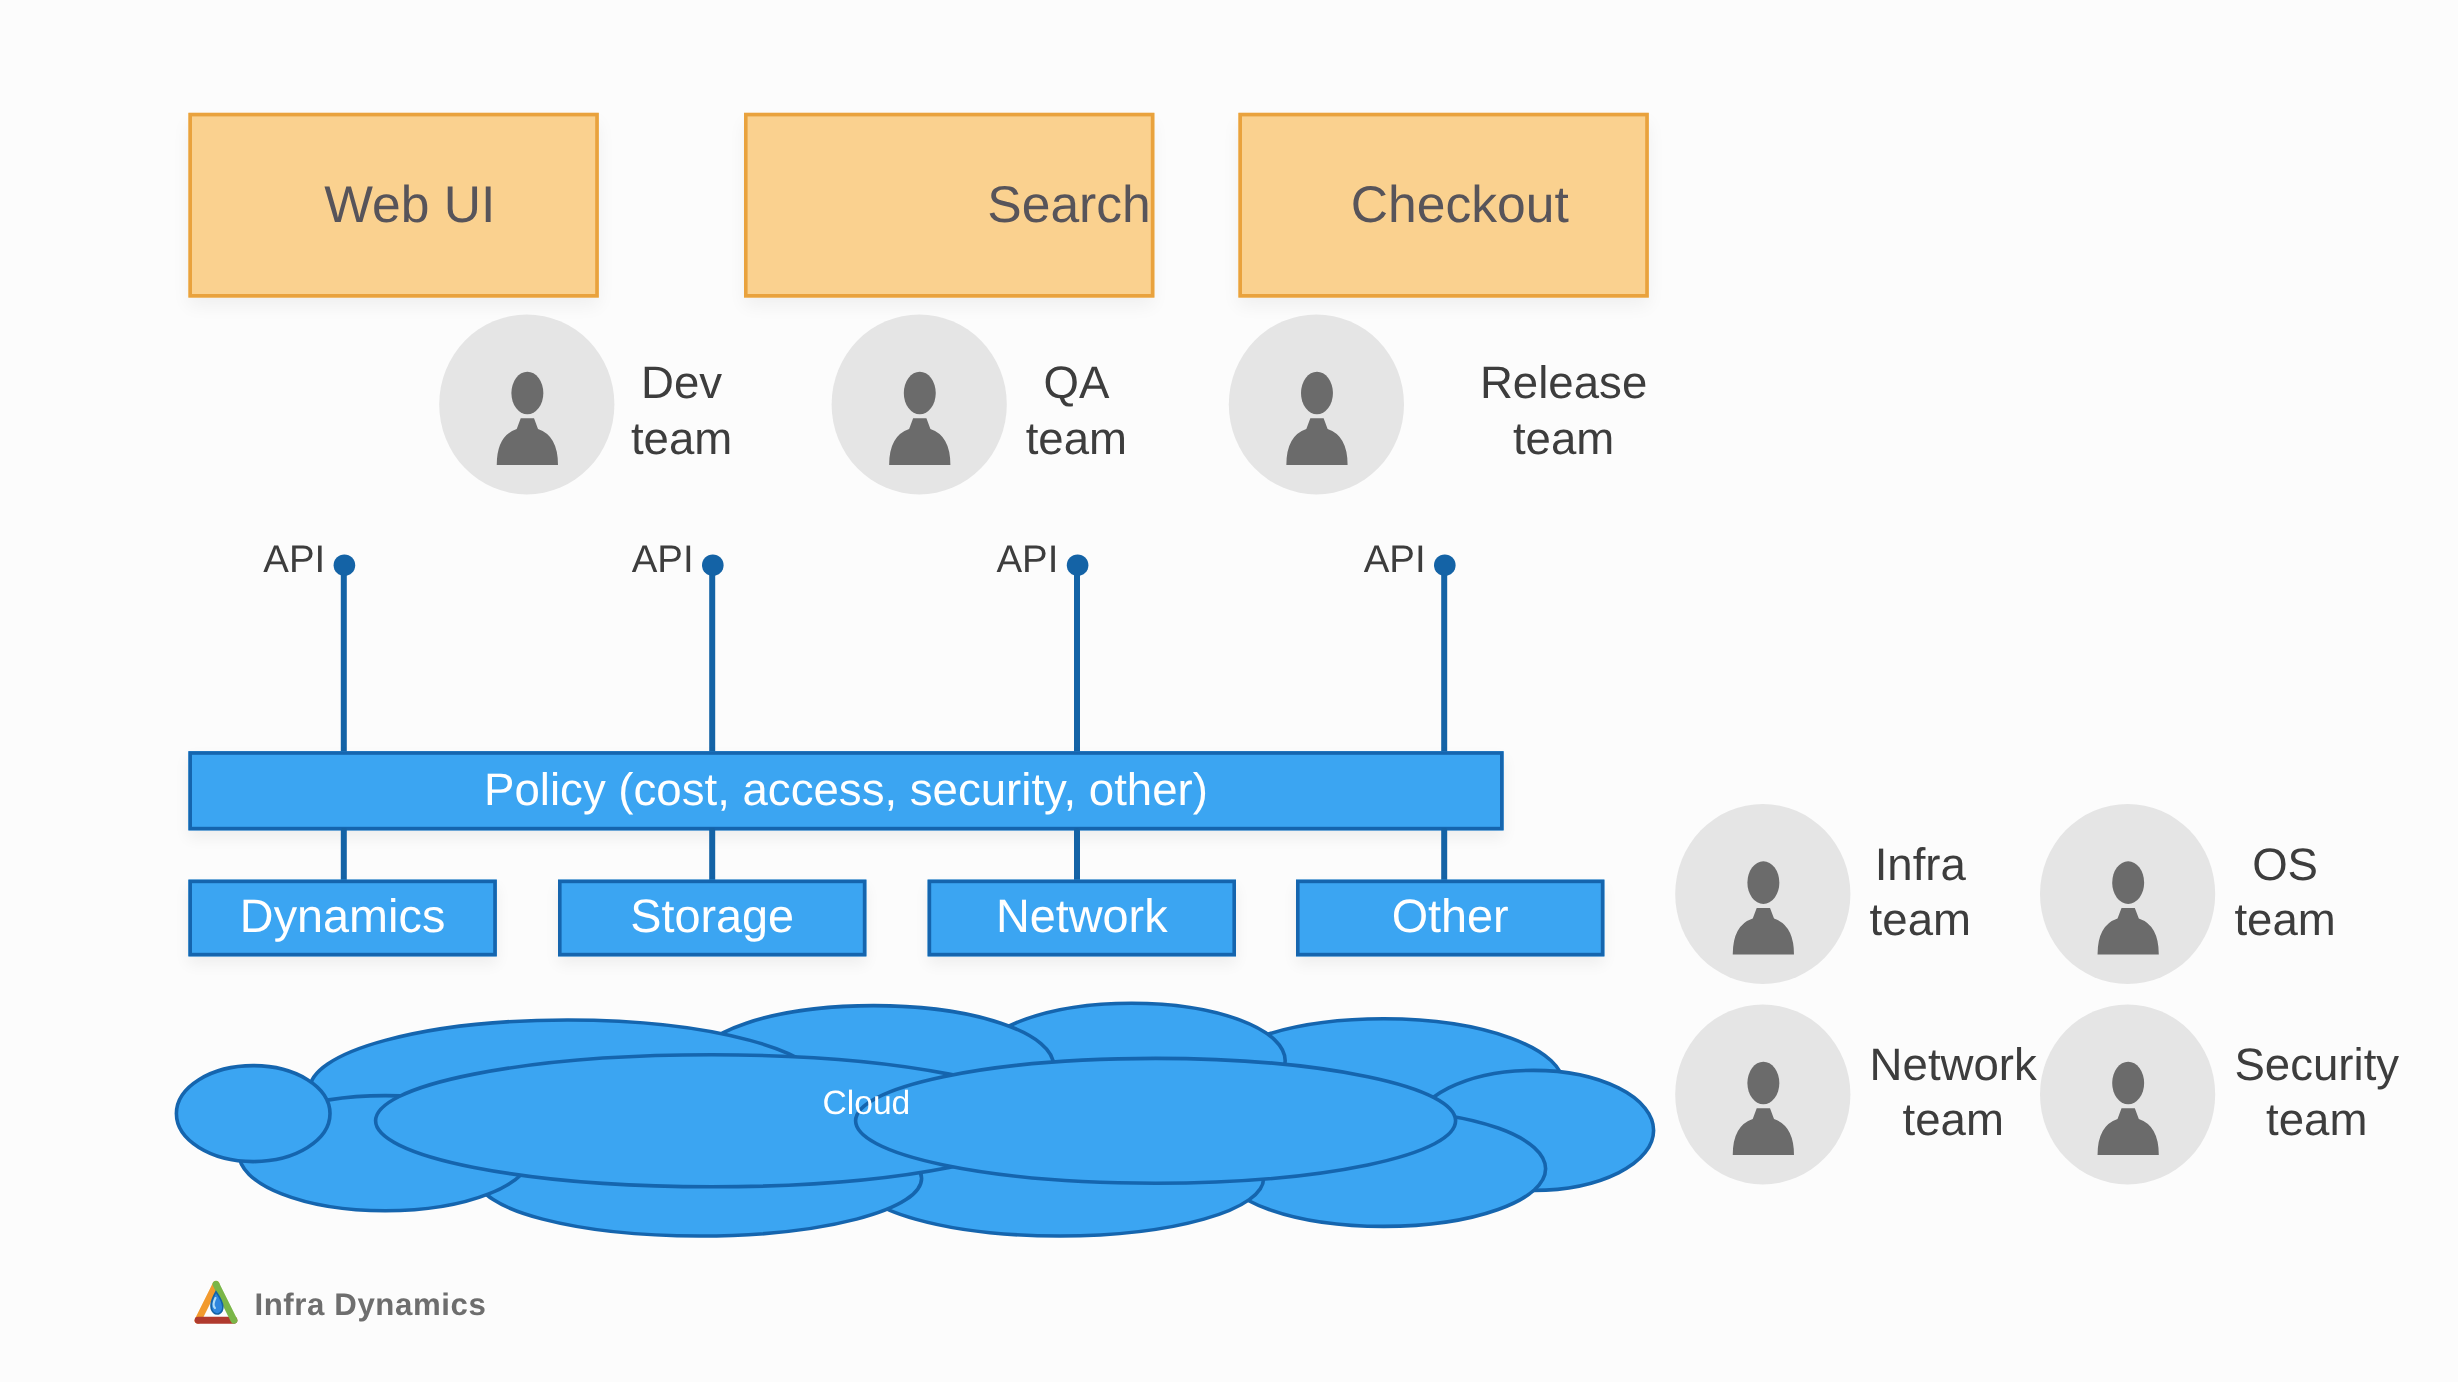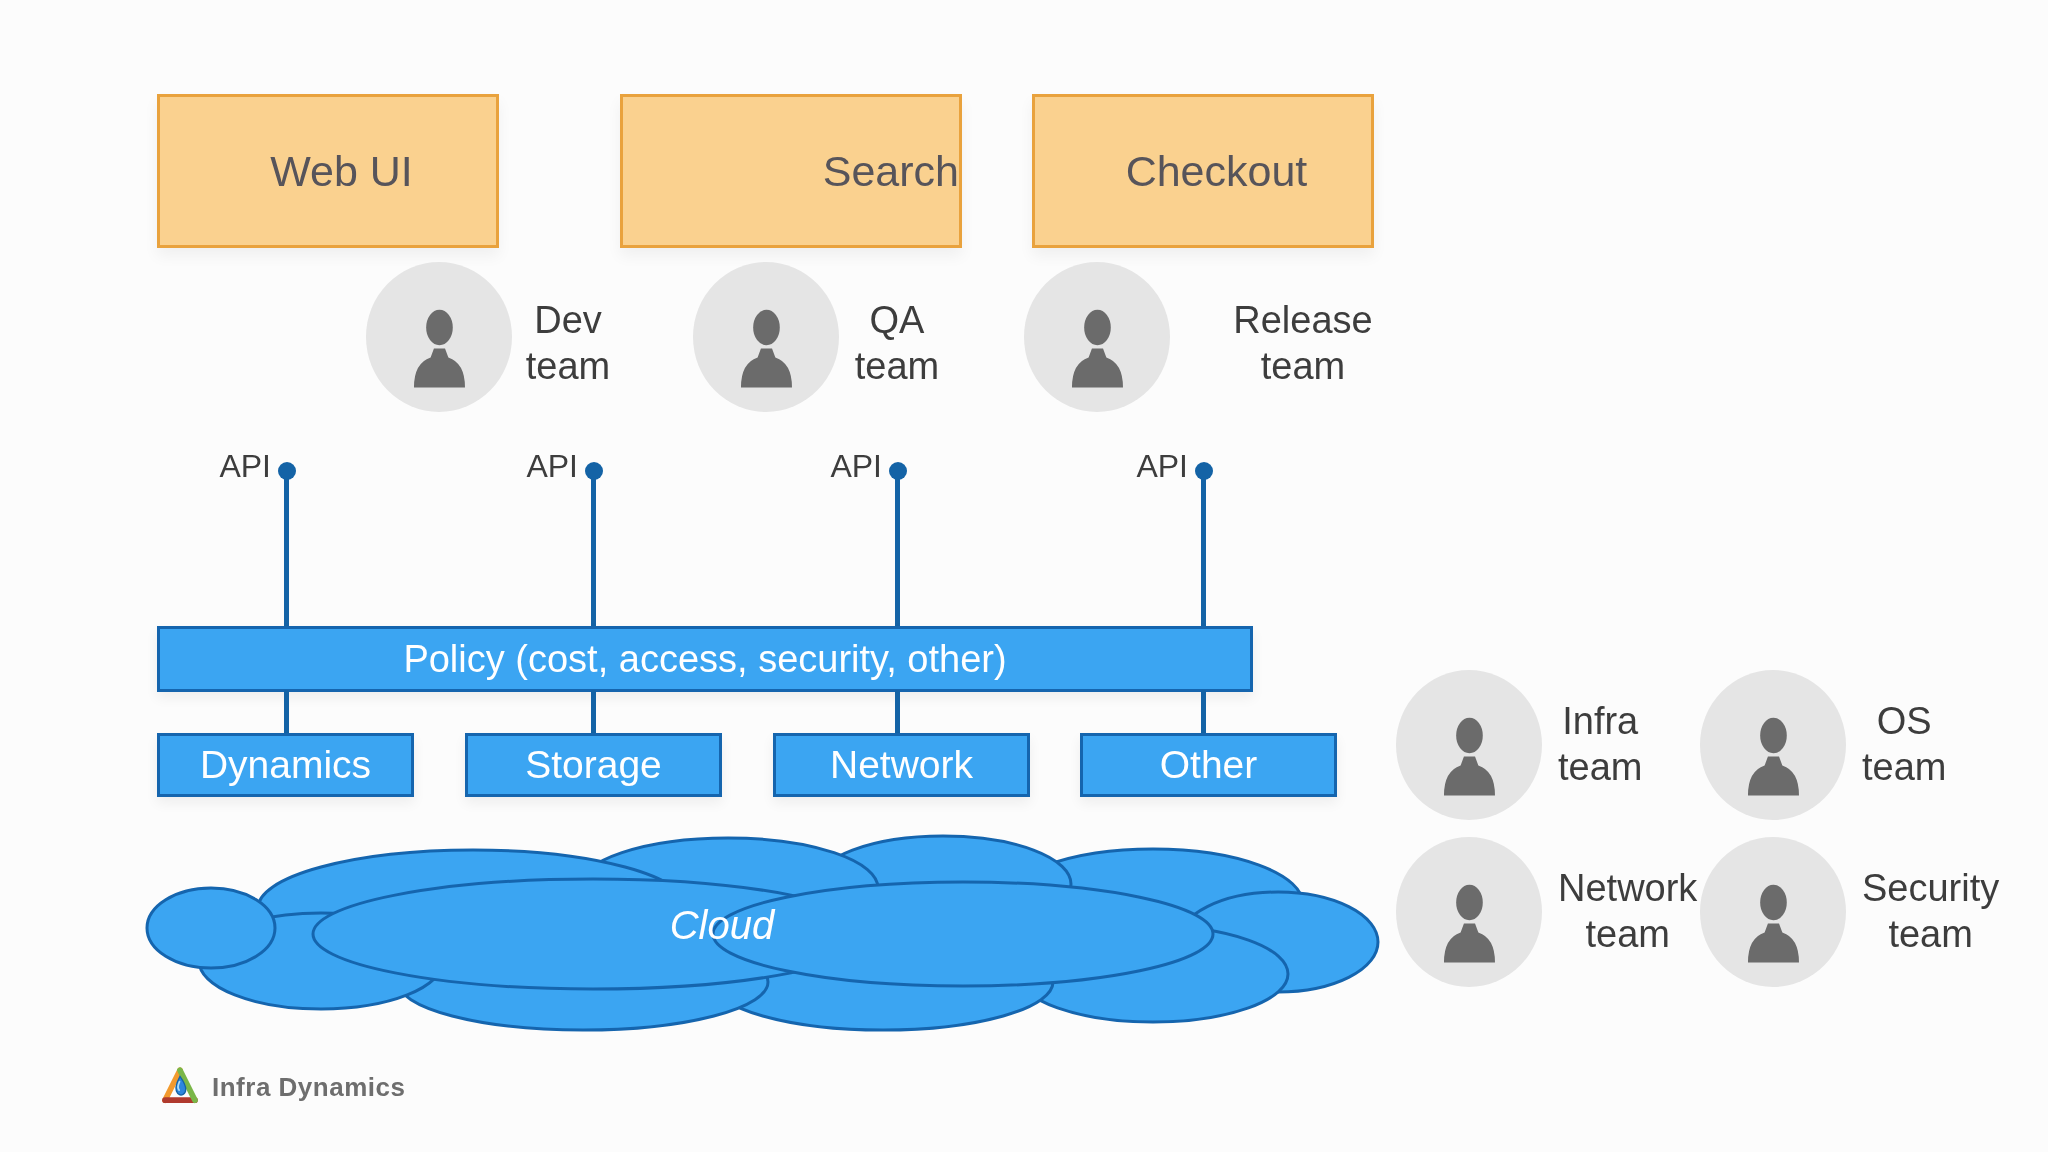--- a/index.html
+++ b/index.html
@@ -122,21 +122,21 @@
   .res-storage { left: 465px; }
   .res-network { left: 773px; }
   .res-other   { left: 1080px; }
 
   
   .cloud-wrap { position: absolute; left: 143px; top: 834px; width: 1244px; height: 206px; }
   .cloud-wrap svg { width: 100%; height: 100%; display: block; }
   .cloud-shape { fill: var(--blue-fill); stroke: var(--blue-border); stroke-width: 3; }
   .cloud-label {
     position: absolute; left: 622px; top: 903px; width: 200px;
-    text-align: center; font-size: 40px; color: var(--white-text); font-style: italic;
+    text-align: center; font-size: 28px; color: var(--white-text);
   }
 
   
   .brand { position: absolute; left: 158px; top: 1063px; display: flex; align-items: center; }
   .brand-mark { width: 44px; height: 48px; }
   .brand-text {
     margin-left: 10px; font-size: 26px; font-weight: 700;
     color: var(--logo-text); letter-spacing: 0.5px;
   }
 </style>

